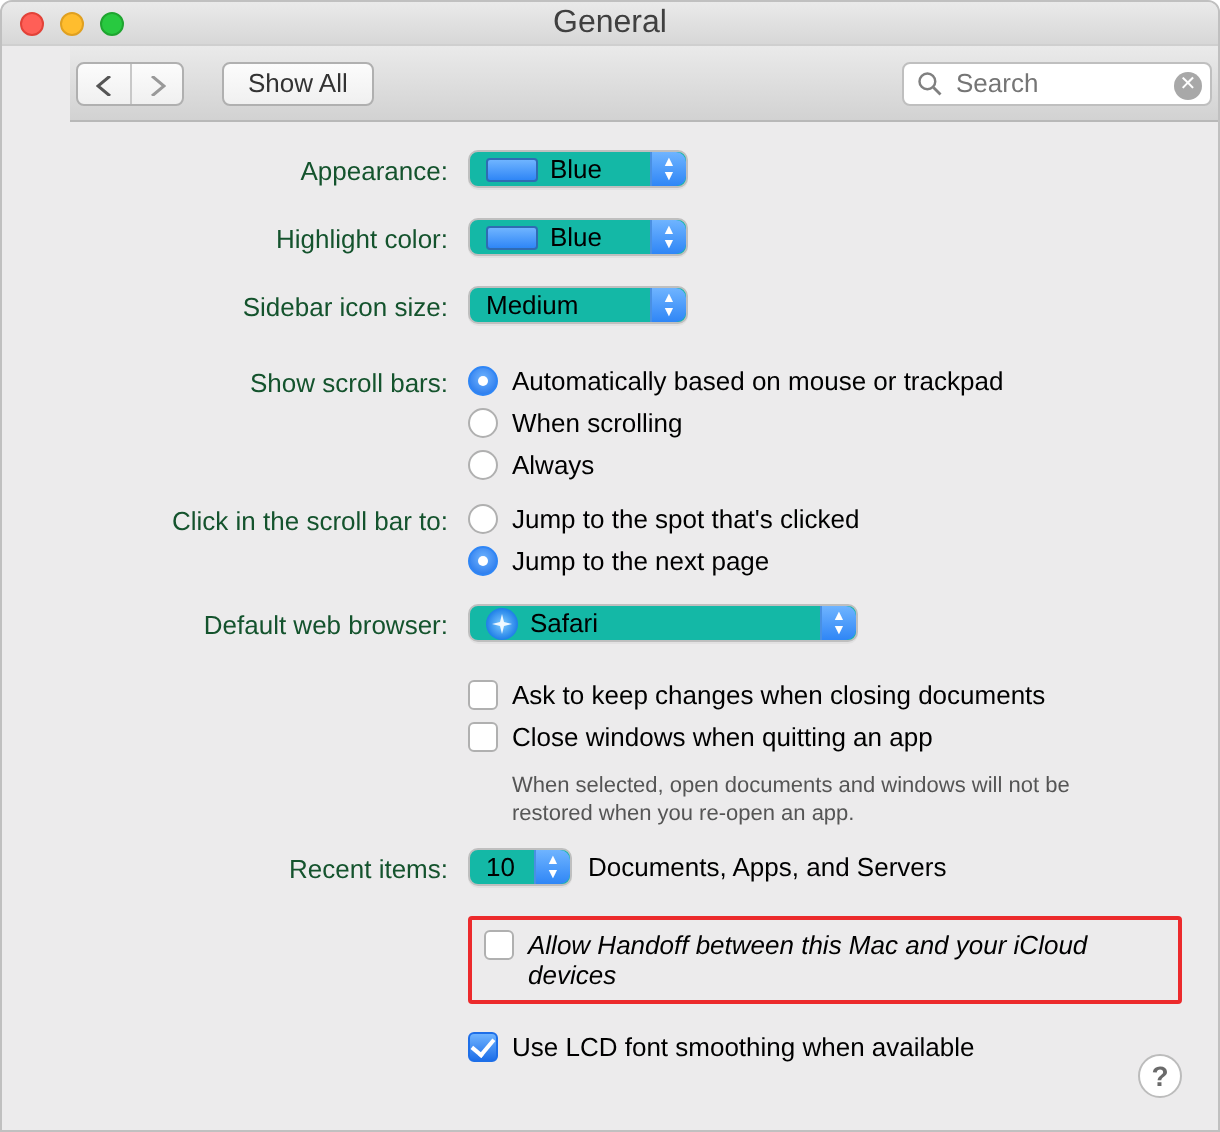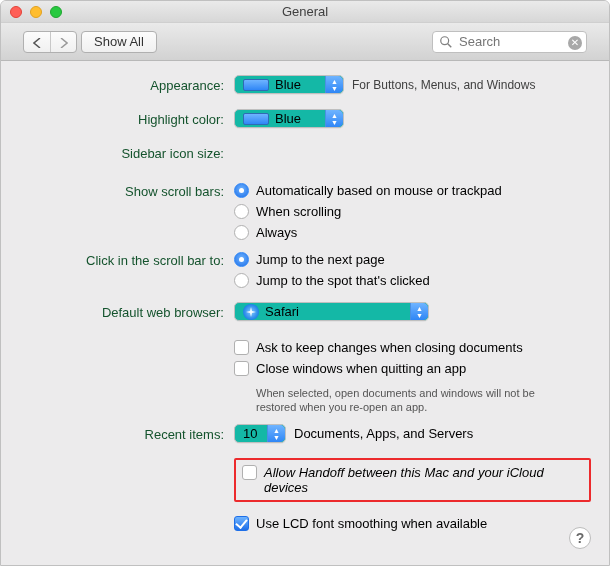--- a/index.html
+++ b/index.html
@@ -26,29 +26,30 @@
     align-items: center;
     position: relative;
   }
   .traffic { display: flex; gap: 8px; margin-left: 9px; }
   .tl { width: 12px; height: 12px; border-radius: 50%; }
   .tl.red { background: #ff5f57; border: 0.5px solid #e24238; }
   .tl.yellow { background: #ffbd2e; border: 0.5px solid #e0a020; }
   .tl.green { background: #28c940; border: 0.5px solid #1fa530; }
   .title {
     position: absolute; left: 0; right: 0; text-align: center;
-    font-size: 13px; color: #404040; pointer-events: none;
+    font-size: 16px; color: #404040; pointer-events: none;
   }
   .toolbar {
     height: 38px;
     background: linear-gradient(#eaeaea, #d2d2d2);
     border-bottom: 1px solid #b8b8b8;
     display: flex; align-items: center;
-    padding: 0 22px;
-    gap: 4px;
+    padding: 0 3px;
+    gap: 19px;
+    margin-left: 34px;
   }
   .navseg {
     display: inline-flex;
     border: 1px solid #b0b0b0;
     border-radius: 4px;
     overflow: hidden;
     background: linear-gradient(#fcfcfc,#f0f0f0);
     height: 22px;
   }
   .navseg button {
@@ -207,37 +208,42 @@
   <div class="content">
 
     <div class="row">
       <div class="lbl">Appearance:</div>
       <div class="ctl">
         <div class="popup">
           <span class="swatch"></span>
           <span>Blue</span>
           <span class="arrows">▲<br>▼</span>
         </div>
-        <span class="hint">For Buttons, Menus, and Windows</span>
       </div>
     </div>
 
     <div class="row">
       <div class="lbl">Highlight color:</div>
       <div class="ctl">
         <div class="popup">
           <span class="swatch"></span>
           <span>Blue</span>
           <span class="arrows">▲<br>▼</span>
         </div>
       </div>
     </div>
 
     <div class="row">
       <div class="lbl">Sidebar icon size:</div>
+      <div class="ctl">
+        <div class="popup">
+          <span>Medium</span>
+          <span class="arrows">▲<br>▼</span>
+        </div>
+      </div>
     </div>
 
     <div class="sep"></div>
 
     <div class="row">
       <div class="lbl">Show scroll bars:</div>
       <div class="ctl">
         <div class="radio-group">
           <div class="radio-row">
             <span class="radio checked"></span>
@@ -253,26 +259,26 @@
           </div>
         </div>
       </div>
     </div>
 
     <div class="row">
       <div class="lbl">Click in the scroll bar to:</div>
       <div class="ctl">
         <div class="radio-group">
           <div class="radio-row">
+            <span class="radio"></span>
+            <span>Jump to the spot that's clicked</span>
+          </div>
+          <div class="radio-row">
             <span class="radio checked"></span>
             <span>Jump to the next page</span>
-          </div>
-          <div class="radio-row">
-            <span class="radio"></span>
-            <span>Jump to the spot that's clicked</span>
           </div>
         </div>
       </div>
     </div>
 
     <div class="sep"></div>
 
     <div class="row">
       <div class="lbl">Default web browser:</div>
       <div class="ctl">

